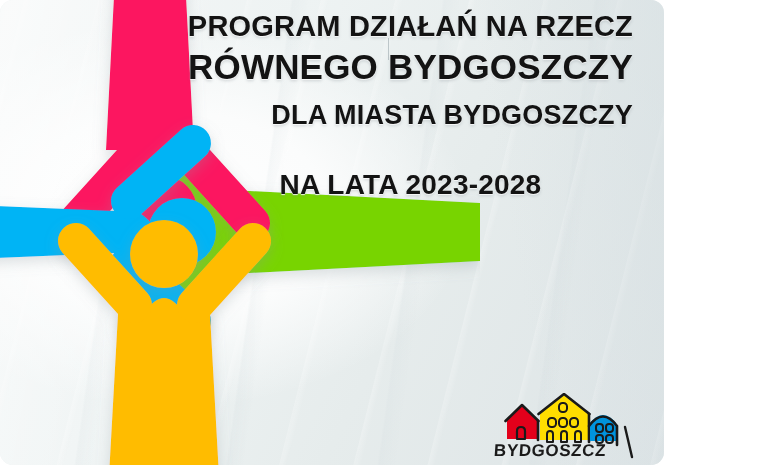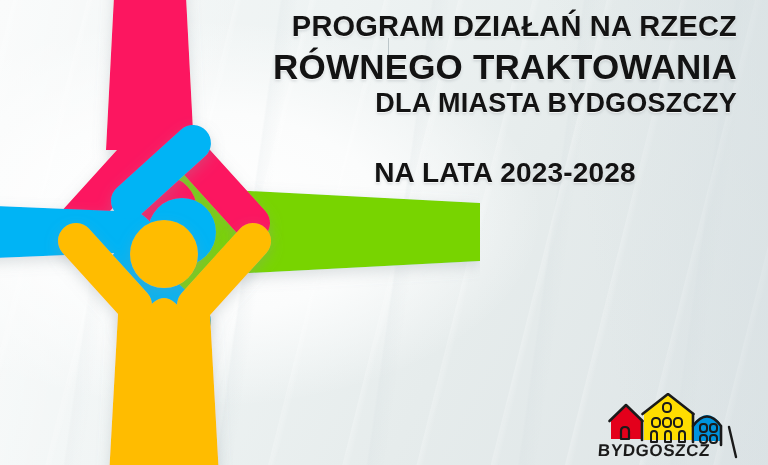--- a/index.html
+++ b/index.html
@@ -2,25 +2,26 @@
 <html><head>
 <meta charset="utf-8">
 <style>
   html, body {
     margin: 0;
     padding: 0;
     background: #ffffff;
   }
   #poster {
     position: relative;
-    width: 768px;
+    width: 664px;
     height: 465px;
     overflow: hidden;
     font-family: "Liberation Sans", sans-serif;
     background: #eef2f3;
+    border-radius: 13px;
   }
 
   
   .bg-base {
     position: absolute;
     inset: 0;
     background:
       radial-gradient(ellipse 62% 58% at 26% 46%, #ffffff 0%, #fbfcfc 38%, rgba(251,252,252,0) 72%),
       linear-gradient(117deg, #f4f7f7 0%, #eef3f3 34%, #e6ecec 62%, #dde4e6 100%);
   }
@@ -73,21 +74,21 @@
   .hl {
     display: block;
     font-weight: bold;
     letter-spacing: 0.2px;
     line-height: 1.0;
     white-space: nowrap;
     text-shadow: 0 1px 1px rgba(255,255,255,0.85), 0 2px 3px rgba(120,130,135,0.30);
   }
   .hl-1 { font-size: 29px; margin-top: 10px; }
   .hl-2 { font-size: 35px; margin-top: 8px; }
-  .hl-3 { font-size: 27px; margin-top: 6px; }
+  .hl-3 { font-size: 27px; margin-top: 18px; }
   .hl-4 { font-size: 28px; margin-top: 42px; text-align: center; }
 
   
   .hair-rule {
     position: absolute;
     left: 388px;
     top: 38px;
     width: 1px;
     height: 22px;
     background: rgba(150,162,167,0.55);
@@ -150,21 +151,21 @@
         <path d="M335 383 L393 319" stroke="#ffbc00" stroke-width="36" stroke-linecap="round" fill="none"></path>
         <circle cx="304" cy="332" r="34" fill="#ffbc00"></circle>
       </g>
     </svg>
   </div>
 
   <div class="hair-rule"></div>
 
   <div class="headline">
     <span class="hl hl-1">PROGRAM DZIAŁAŃ NA RZECZ</span>
-    <span class="hl hl-2">RÓWNEGO TRAKTOWANIA</span>
+    <span class="hl hl-2">RÓWNEGO BYDGOSZCZY</span>
     <span class="hl hl-3">DLA MIASTA BYDGOSZCZY</span>
     <span class="hl hl-4">NA LATA 2023-2028</span>
   </div>
 
   <div id="city-logo">
     <svg viewBox="0 0 150 66" xmlns="http://www.w3.org/2000/svg" aria-hidden="true">
 
       <g>
         <path d="M15 27 L30 13 L45 27 L45 46 L15 46 Z" fill="#e3001b"></path>
         <path d="M13.5 28 L30 12 L46.5 28" stroke="#1a1a1a" stroke-width="2.6" fill="none" stroke-linecap="round" stroke-linejoin="round"></path>

